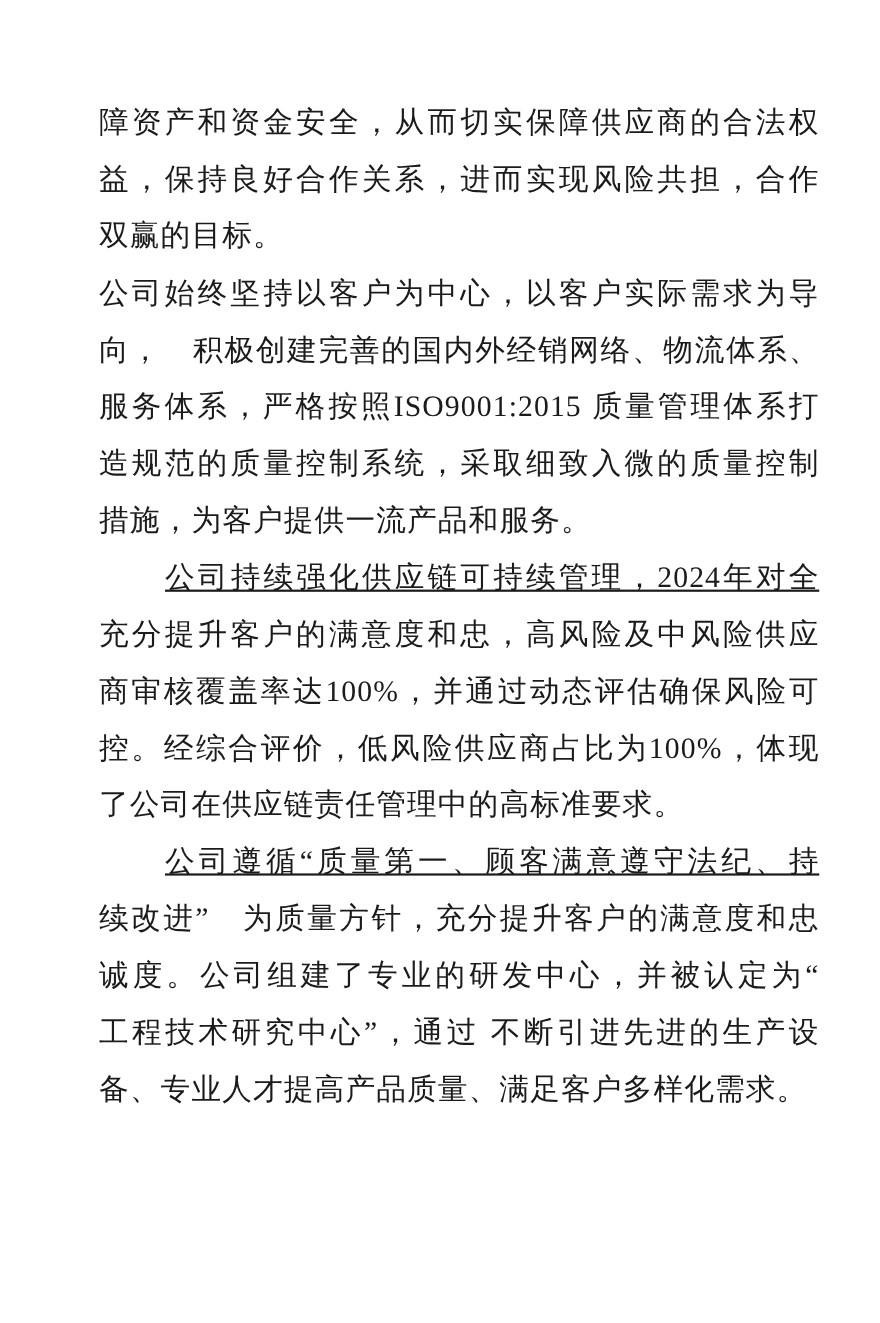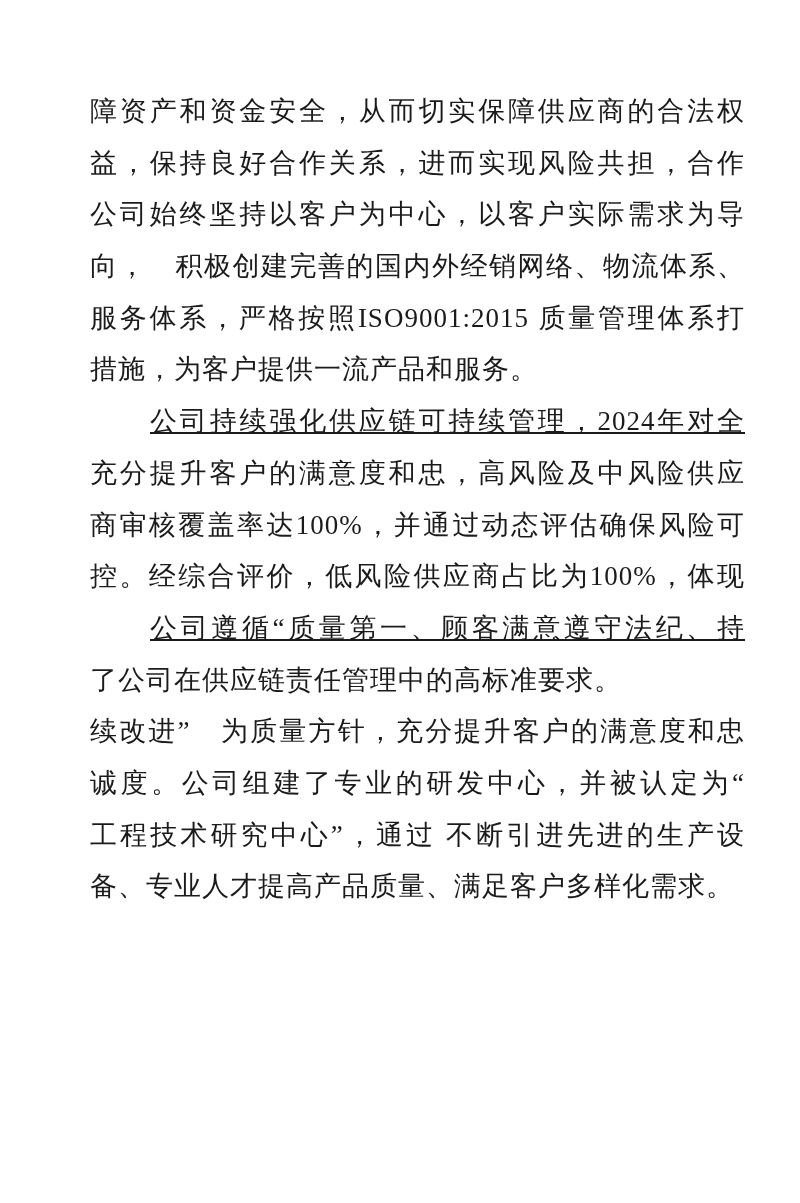--- a/index.html
+++ b/index.html
@@ -43,28 +43,30 @@
     text-decoration: underline;
   }
 </style>
 </head>
 <body>
 
 <div class="viewport">
   <div class="page">
     <div class="line justify">障资产和资金安全，从而切实保障供应商的合法权</div>
     <div class="line justify">益，保持良好合作关系，进而实现风险共担，合作</div>
+    <div class="line">双赢的目标。</div>
     <div class="line justify">公司始终坚持以客户为中心，以客户实际需求为导</div>
     <div class="line justify">向，　积极创建完善的国内外经销网络、物流体系、</div>
     <div class="line justify">服务体系，严格按照ISO9001:2015 质量管理体系打</div>
+    <div class="line justify">造规范的质量控制系统，采取细致入微的质量控制</div>
     <div class="line">措施，为客户提供一流产品和服务。</div>
     <div class="line justify indent">公司持续强化供应链可持续管理，2024年对全</div>
     <div class="line justify">充分提升客户的满意度和忠，高风险及中风险供应</div>
     <div class="line justify">商审核覆盖率达100%，并通过动态评估确保风险可</div>
     <div class="line justify">控。经综合评价，低风险供应商占比为100%，体现</div>
+    <div class="line">了公司在供应链责任管理中的高标准要求。</div>
     <div class="line justify indent">公司遵循“质量第一、顾客满意遵守法纪、持</div>
-    <div class="line">了公司在供应链责任管理中的高标准要求。</div>
     <div class="line justify">续改进”　为质量方针，充分提升客户的满意度和忠</div>
     <div class="line justify">诚度。公司组建了专业的研发中心，并被认定为“</div>
     <div class="line justify">工程技术研究中心”，通过 不断引进先进的生产设</div>
     <div class="line">备、专业人才提高产品质量、满足客户多样化需求。</div>
   </div>
 </div>
 
 </body></html>

